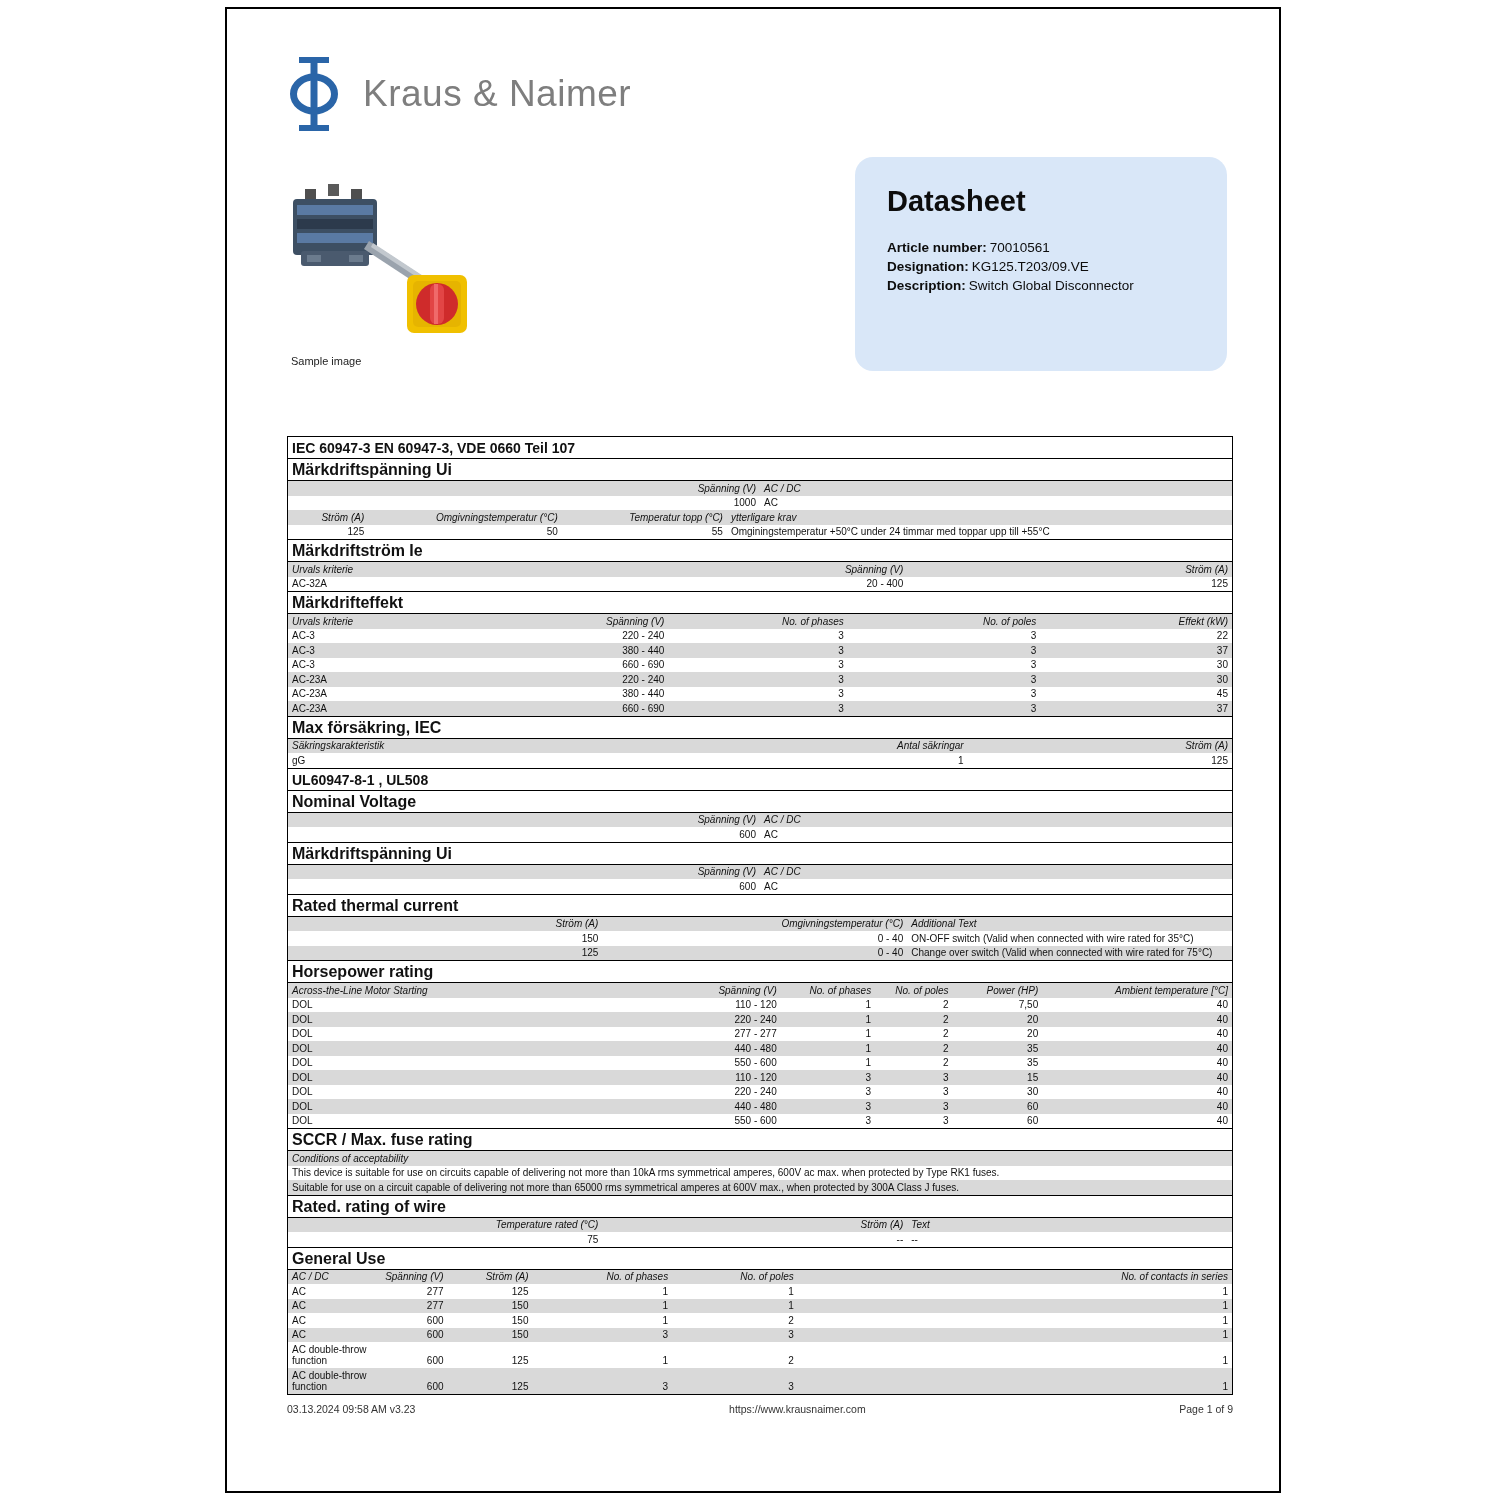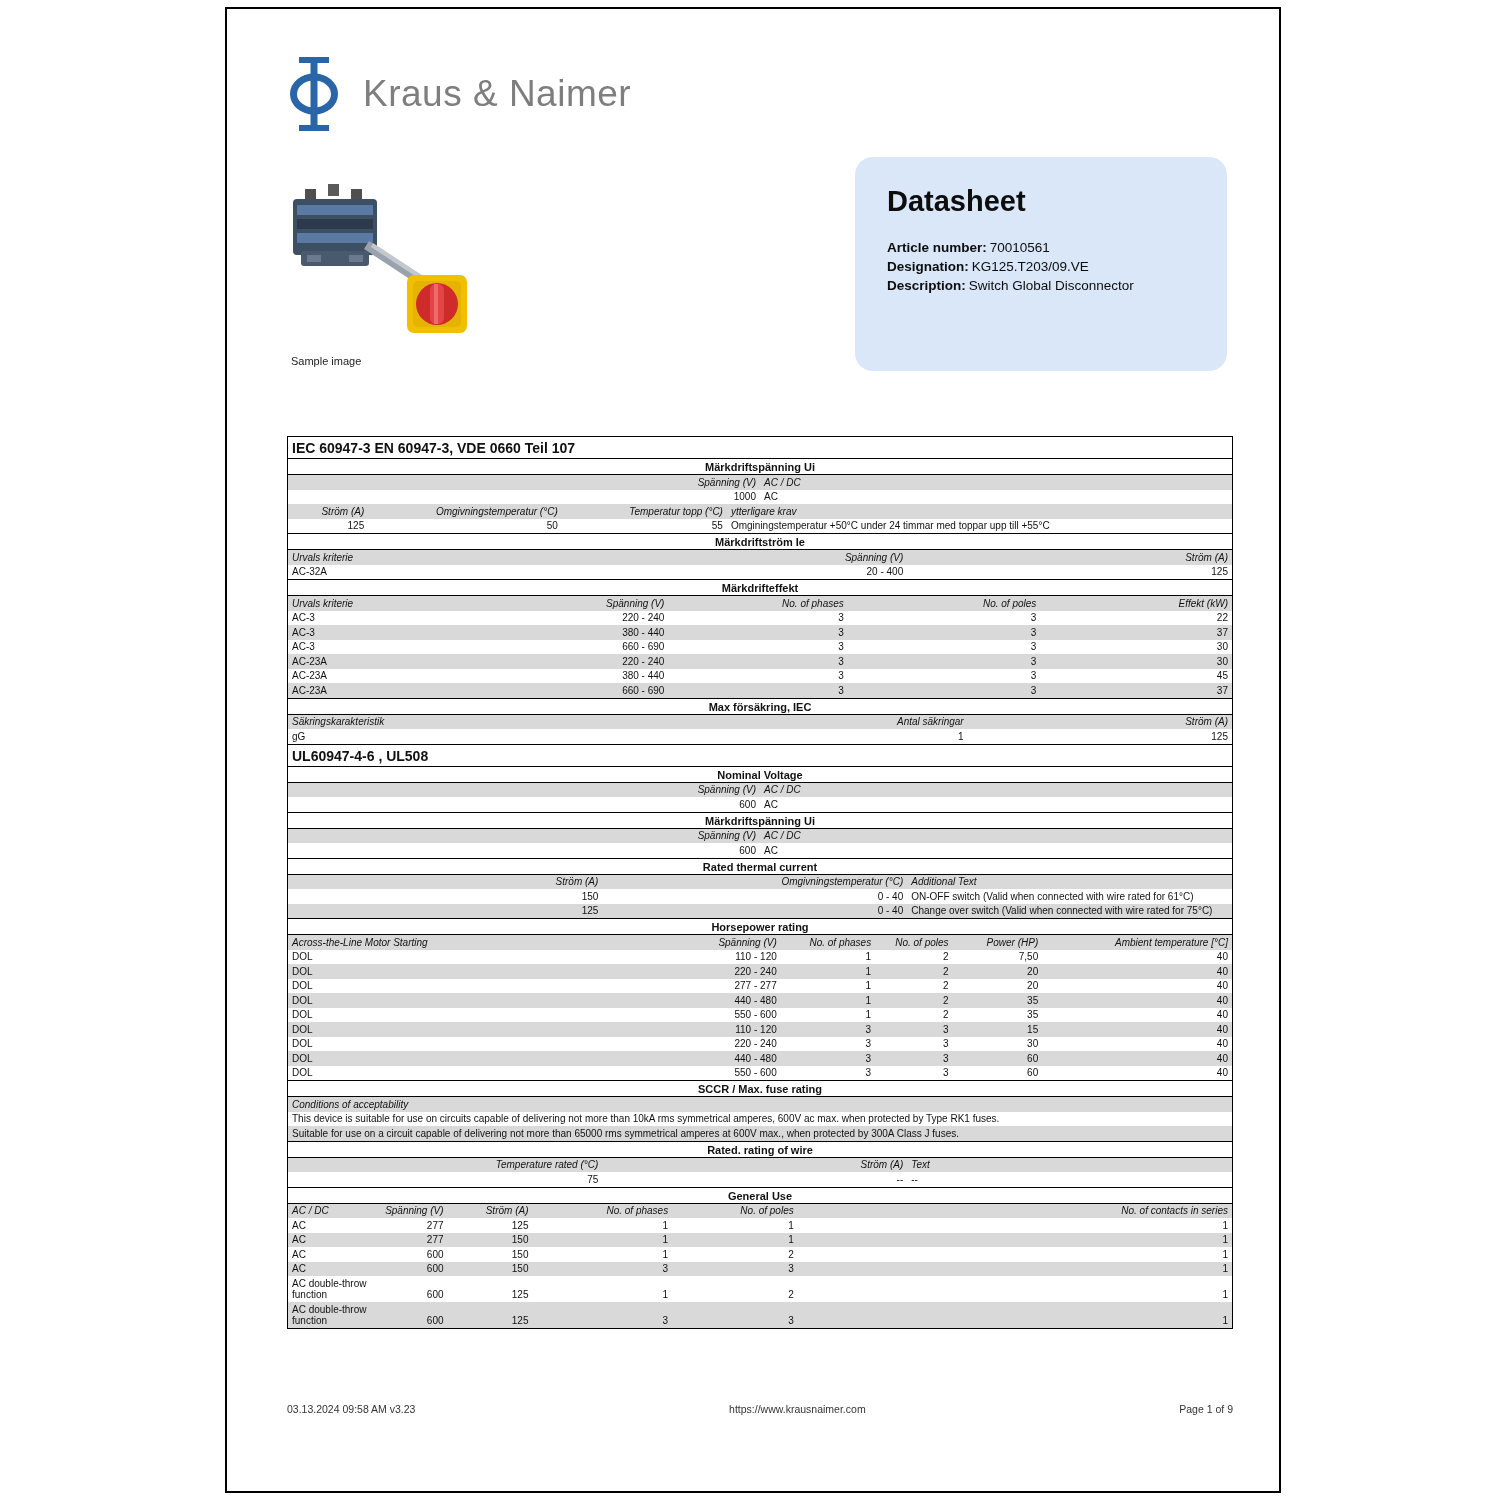--- a/index.html
+++ b/index.html
@@ -30,21 +30,21 @@
   
   .spec-table {
     position:absolute; left:60px; top:427px; width:946px;
     border:1px solid #000; background:#fff;
   }
   .t-title {
     font-weight:bold; background:#fff;
     border-top:1px solid #000; border-bottom:1px solid #000;
   }
   .t-title.lvl1 { font-size:14px; padding:3px 4px 2px; }
-  .t-title.lvl2 { font-size:11px; padding:2px 4px 1px;text-align:center; }
+  .t-title.lvl2 { font-size:16px; padding:2px 4px 1px; }
   .spec-table > .t-title:first-child { border-top:0; }
   .t-title + .t-title { border-top:0; }
   .t-row { display:flex; align-items:flex-end; min-height:14px; background:#fff; }
   .t-row.hdr { background:#d9d9d9; font-style:italic; }
   .t-row.g { background:#d9d9d9; }
   .t-cell { padding:1.5px 4px; font-size:10px; line-height:11.5px; }
   .ar { text-align:right; }
   .al { text-align:left; }
   
   .footer {
@@ -193,21 +193,21 @@
       <div class="t-row hdr">
         <div class="t-cell al" style="width: 40%;">Säkringskarakteristik</div>
         <div class="t-cell ar" style="width: 32%;">Antal säkringar</div>
         <div class="t-cell ar" style="width: 28%;">Ström (A)</div>
       </div>
       <div class="t-row w">
         <div class="t-cell al" style="width: 40%;">gG</div>
         <div class="t-cell ar" style="width: 32%;">1</div>
         <div class="t-cell ar" style="width: 28%;">125</div>
       </div>
-      <div class="t-title lvl1">UL60947-4-6 , UL508</div>
+      <div class="t-title lvl1">UL60947-8-1 , UL508</div>
       <div class="t-title lvl2">Nominal Voltage</div>
       <div class="t-row hdr">
         <div class="t-cell ar" style="width: 50%;">Spänning (V)</div>
         <div class="t-cell al" style="width: 50%;">AC / DC</div>
       </div>
       <div class="t-row w">
         <div class="t-cell ar" style="width: 50%;">600</div>
         <div class="t-cell al" style="width: 50%;">AC</div>
       </div>
       <div class="t-title lvl2">Märkdriftspänning Ui</div>
@@ -221,21 +221,21 @@
       </div>
       <div class="t-title lvl2">Rated thermal current</div>
       <div class="t-row hdr">
         <div class="t-cell ar" style="width: 33.3%;">Ström (A)</div>
         <div class="t-cell ar" style="width: 32.3%;">Omgivningstemperatur (°C)</div>
         <div class="t-cell al" style="width: 34.4%;">Additional Text</div>
       </div>
       <div class="t-row w">
         <div class="t-cell ar" style="width: 33.3%;">150</div>
         <div class="t-cell ar" style="width: 32.3%;">0 - 40</div>
-        <div class="t-cell al" style="width: 34.4%;">ON-OFF switch (Valid when connected with wire rated for 61°C)</div>
+        <div class="t-cell al" style="width: 34.4%;">ON-OFF switch (Valid when connected with wire rated for 35°C)</div>
       </div>
       <div class="t-row g">
         <div class="t-cell ar" style="width: 33.3%;">125</div>
         <div class="t-cell ar" style="width: 32.3%;">0 - 40</div>
         <div class="t-cell al" style="width: 34.4%;">Change over switch (Valid when connected with wire rated for 75°C)</div>
       </div>
       <div class="t-title lvl2">Horsepower rating</div>
       <div class="t-row hdr">
         <div class="t-cell al" style="width: 30%;">Across-the-Line Motor Starting</div>
         <div class="t-cell ar" style="width: 22.2%;">Spänning (V)</div>

